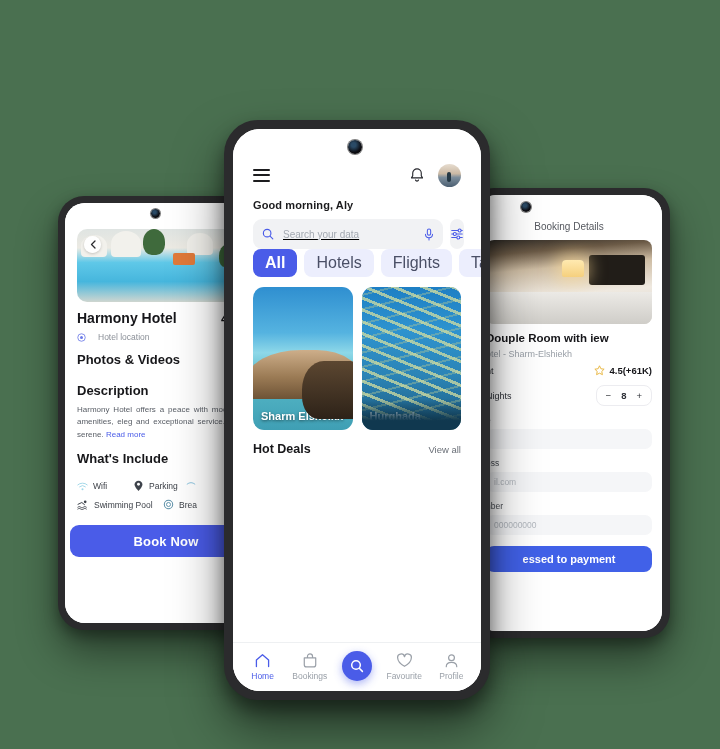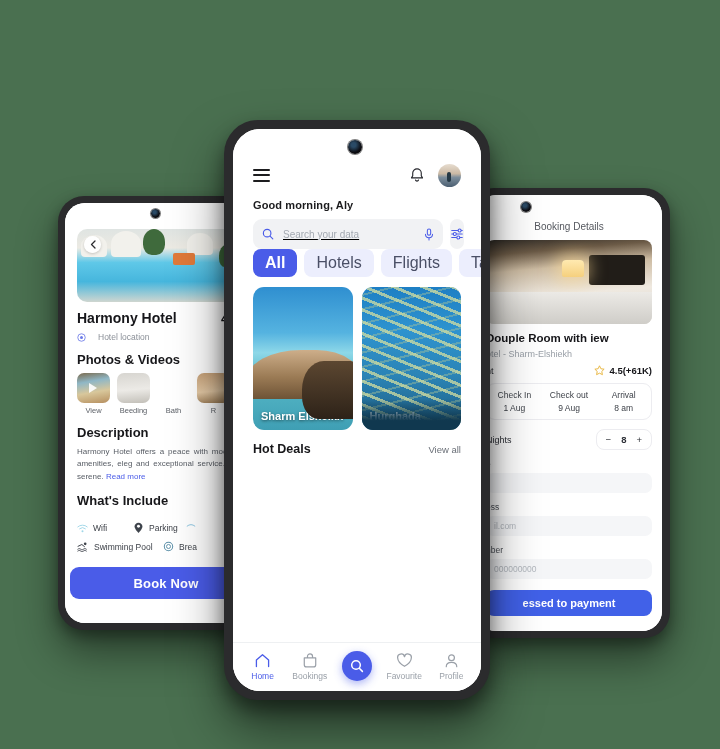--- a/index.html
+++ b/index.html
@@ -211,38 +211,20 @@
         <div class="hloc">
           <svg width="9" height="9" viewBox="0 0 12 12">
             <circle cx="6" cy="6" r="5" fill="none" stroke="#6b7ae8" stroke-width="1.1"></circle>
             <circle cx="6" cy="6" r="2" fill="#6b7ae8"></circle>
           </svg>
           <span>Hotel location</span>
         </div>
 
         <div class="l-h3">Photos &amp; Videos</div>
 
-        <div class="thumbs">
-          <div class="thumb">
-            <div class="ph th1"></div>
-            <span class="cap">View</span>
-          </div>
-          <div class="thumb">
-            <div class="ph th2"></div>
-            <span class="cap">Beeding</span>
-          </div>
-          <div class="thumb">
-            <div class="ph th3"></div>
-            <span class="cap">Bath</span>
-          </div>
-          <div class="thumb">
-            <div class="ph th4"></div>
-            <span class="cap">R</span>
-          </div>
-        </div>
 
         <div class="l-h3">Description</div>
         <div class="desc-p"><span>Harmony Hotel offers a peace with modern amenities, eleg and exceptional service. Ne serene.</span> <span class="blue">Read more</span></div>
 
         <div class="l-h3">What's Include</div>
         <div class="incl">
           <div class="incl-row">
             <div class="incl-item" style="width:56px;">
               <svg width="11" height="9" viewBox="0 0 14 11">
                 <path d="M1 3.4a9 9 0 0 1 12 0" stroke="#9fd7e8" stroke-width="1.2" fill="none" stroke-linecap="round"></path>
@@ -307,34 +289,20 @@
         <div class="r-rowrate">
           <span class="n">ht</span>
           <span class="sp2">
             <svg width="11" height="11" viewBox="0 0 14 14">
               <path d="M7 1l1.8 3.8 4.1.5-3 2.9.8 4.1L7 10.4 3.3 12.3l.8-4.1-3-2.9 4.1-.5z" fill="none" stroke="#e8b53d" stroke-width="1.2" stroke-linejoin="round"></path>
             </svg>
             <span class="rv">4.5(+61K)</span>
           </span>
         </div>
 
-        <div class="datebox">
-          <div class="datecell">
-            <span class="k">Check In</span>
-            <span class="v">1 Aug</span>
-          </div>
-          <div class="datecell">
-            <span class="k">Check out</span>
-            <span class="v">9 Aug</span>
-          </div>
-          <div class="datecell">
-            <span class="k">Arrival</span>
-            <span class="v">8 am</span>
-          </div>
-        </div>
 
         <div class="nightsrow">
           <span class="lb">Nights</span>
           <span class="stepper">
             <b style="font-weight:400">−</b>
             <b style="font-weight:600">8</b>
             <b style="font-weight:400">+</b>
           </span>
         </div>
 

